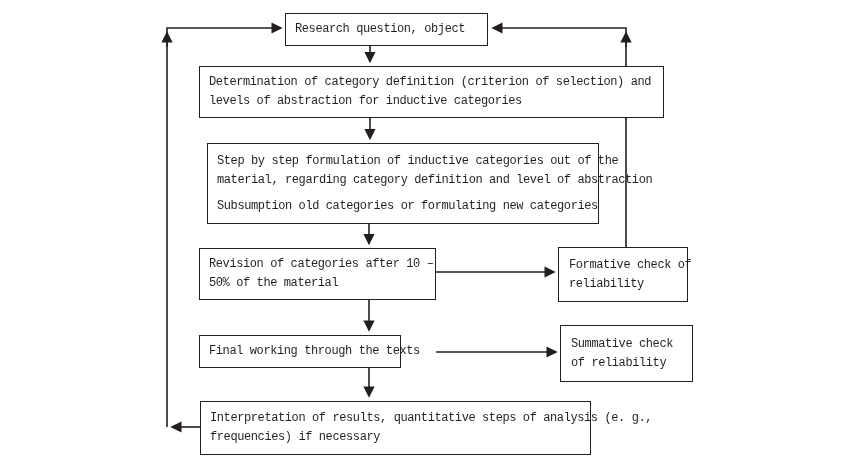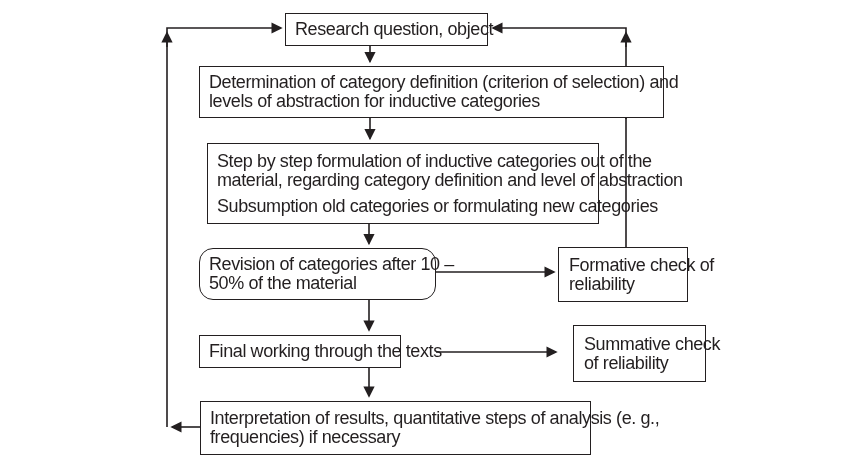--- a/index.html
+++ b/index.html
@@ -12,22 +12,22 @@
   svg.connectors { position:absolute; left:0; top:0; }
   .ln { stroke:var(--line); stroke-width:1.6; fill:none; }
   .ah { fill:var(--line); }
   .box {
     position:absolute; box-sizing:border-box;
     border:1.6px solid var(--line); background:var(--bg);
     display:flex; flex-direction:column; justify-content:center;
     padding:0 4px 0 9px;
   }
   .txt {
-    white-space:pre; font-size:18px; letter-spacing:-0.4px;
-    line-height:19px; color:var(--text);
+    white-space:pre; font-size:12px; letter-spacing:-0.4px;
+    line-height:19px; color:var(--text);font-family:Liberation Mono, monospace;
   }
   .txt.gap { margin-top:7px; }
 </style>
 </head>
 <body>
 
 <div class="stage">
 
   <svg class="connectors" width="854" height="470" viewBox="0 0 854 470">
     <defs>
@@ -59,35 +59,35 @@
     <div class="txt">Determination of category definition (criterion of selection) and
 levels of abstraction for inductive categories</div>
   </div>
 
   <div class="box" style="left:207px; top:143px; width:392px; height:81px;">
     <div class="txt">Step by step formulation of inductive categories out of the
 material, regarding category definition and level of abstraction</div>
     <div class="txt gap">Subsumption old categories or formulating new categories</div>
   </div>
 
-  <div class="box" style="left:199px; top:248px; width:237px; height:52px;border-radius:14px;">
+  <div class="box" style="left:199px; top:248px; width:237px; height:52px;">
     <div class="txt">Revision of categories after 10 –
 50% of the material</div>
   </div>
 
   <div class="box" style="left:558px; top:247px; width:130px; height:55px; padding-left:10px;">
     <div class="txt">Formative check of
 reliability</div>
   </div>
 
   <div class="box" style="left:199px; top:335px; width:202px; height:33px;">
     <div class="txt">Final working through the texts</div>
   </div>
 
-  <div class="box" style="left:560px; top:325px; width:133px; height:57px; padding-left:10px;margin-left:13px;">
+  <div class="box" style="left:560px; top:325px; width:133px; height:57px; padding-left:10px;">
     <div class="txt">Summative check
 of reliability</div>
   </div>
 
   <div class="box" style="left:200px; top:401px; width:391px; height:54px;">
     <div class="txt">Interpretation of results, quantitative steps of analysis (e. g.,
 frequencies) if necessary</div>
   </div>
 
 </div>

